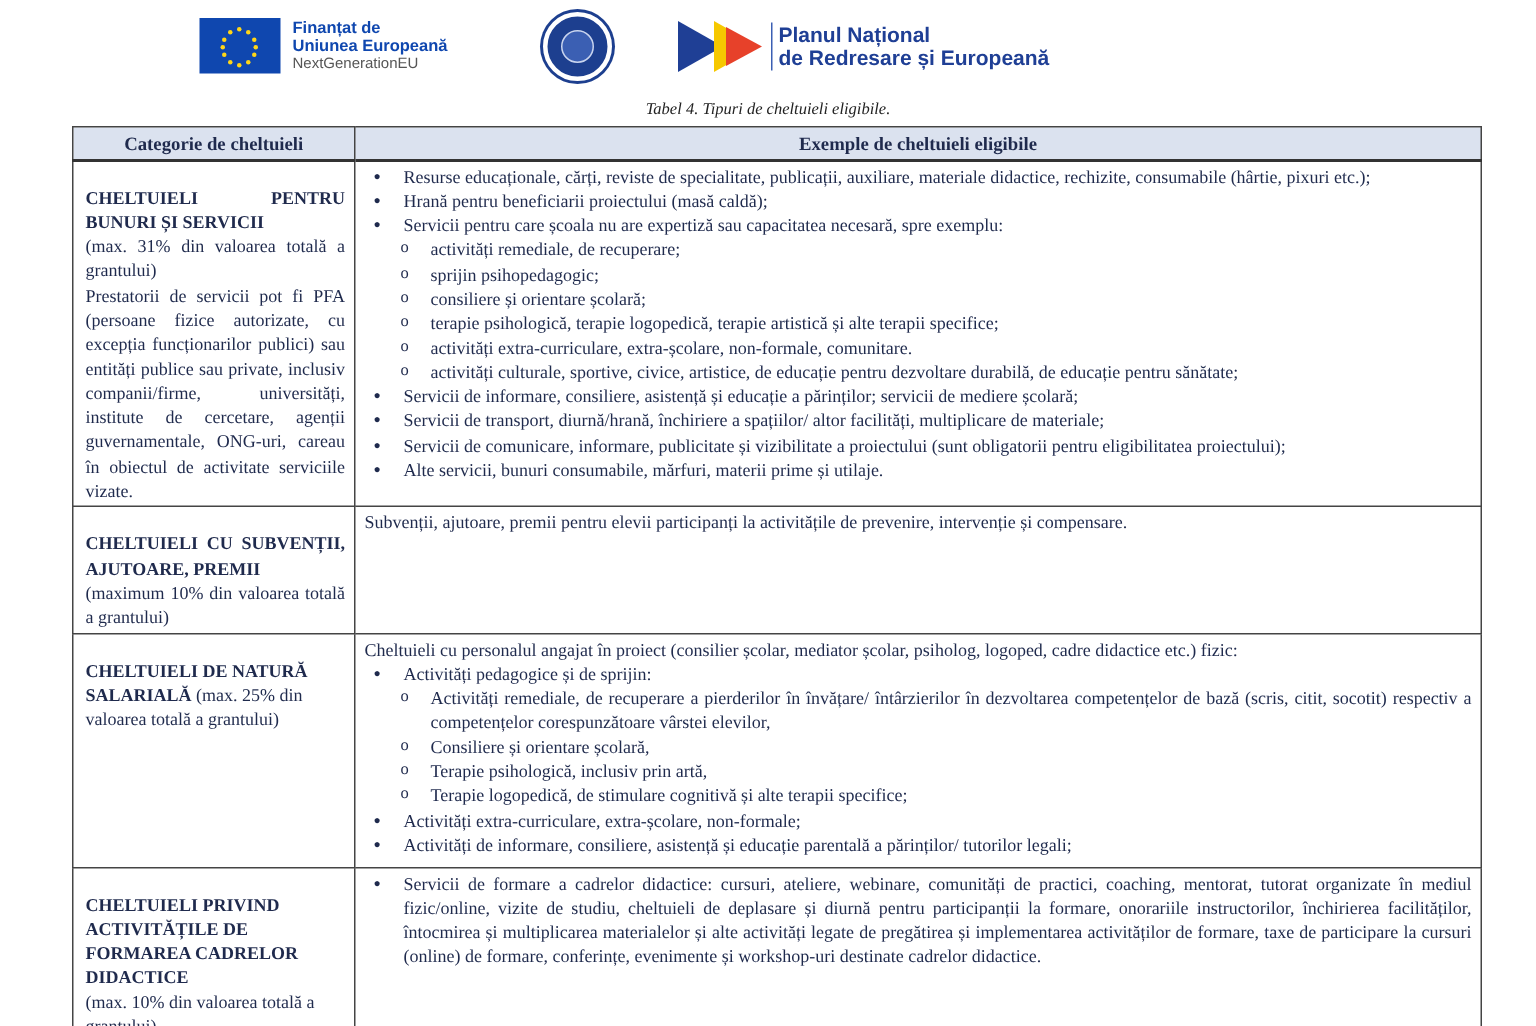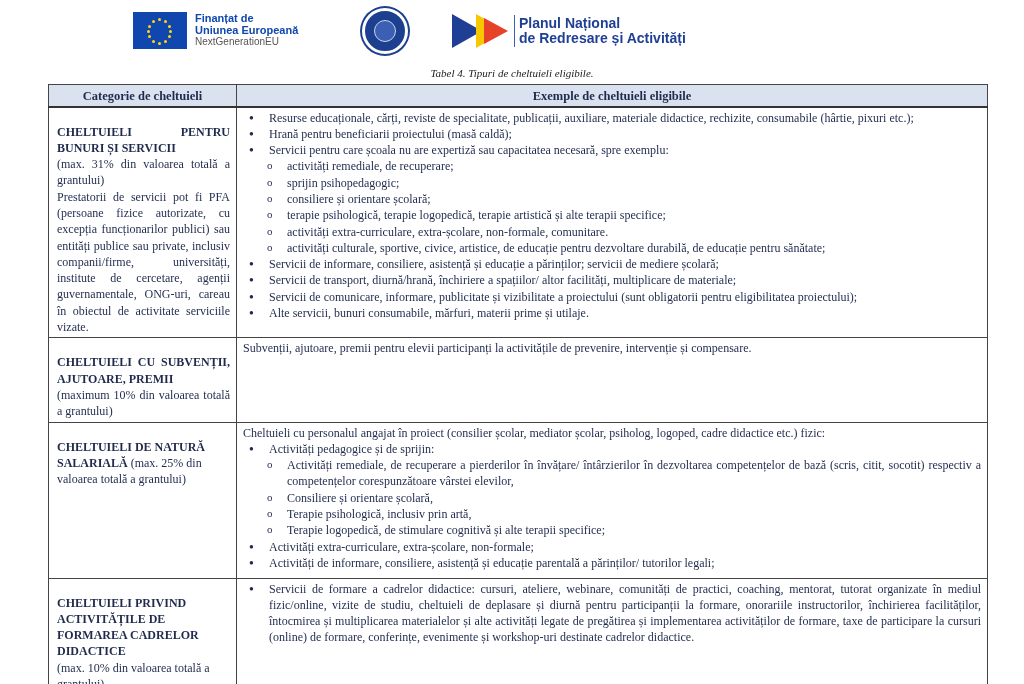--- a/index.html
+++ b/index.html
@@ -1,20 +1,20 @@
 <!DOCTYPE html>
 <html><head>
 <meta charset="utf-8">
 <style>
   * { box-sizing: border-box; margin: 0; padding: 0; }
   html, body { width: 1024px; height: 684px; background: #ffffff; overflow: hidden; }
   body { font-family: "Liberation Serif", "DejaVu Serif", serif; color: #1f2a4d; position: relative; }
 
   .logos { position: absolute; top: 0; left: 0; width: 1024px; height: 64px; }
-  .eu-logo { position: absolute; left: 133px; top: 12px; display: flex; }
+  .eu-logo { position: absolute; left: 133px; top: 12px; display: flex; align-items: center; }
   .eu-flag { width: 54px; height: 37px; background: #0f47af; position: relative; }
   .eu-flag .star { position: absolute; width: 3px; height: 3px; background: #ffd617; border-radius: 50%; }
   .eu-text { margin-left: 8px; font-family: "Liberation Sans", "DejaVu Sans", sans-serif; line-height: 12px; }
   .eu-text .l1, .eu-text .l2 { font-size: 11px; font-weight: bold; color: #0f47af; }
   .eu-text .l3 { font-size: 10px; color: #555; }
 
   .gov-logo { position: absolute; left: 362px; top: 8px; width: 46px; height: 46px; border-radius: 50%; background: #1d3f8f; border: 3px solid #ffffff; box-shadow: 0 0 0 2px #1d3f8f; }
   .gov-logo .inner { position: absolute; left: 9px; top: 9px; width: 22px; height: 22px; border-radius: 50%; background: #3b5fb3; border: 1px solid #c9d4ee; }
 
   .pnrr-logo { position: absolute; left: 452px; top: 14px; display: flex; align-items: center; }
@@ -74,21 +74,21 @@
     </div>
   <div class="pnrr-logo">
     <div class="pnrr-arrows">
       <span class="a1"></span>
         <span class="a2"></span>
         <span class="a3"></span>
     </div>
     <div class="pnrr-divider"></div>
     <div class="pnrr-text">
       <div>Planul Național</div>
-      <div>de Redresare și Activități</div>
+      <div>de Redresare și Europeană</div>
     </div>
   </div>
 </div>
 
 <div class="caption">Tabel 4. Tipuri de cheltuieli eligibile.</div>
 
 <table class="expenses">
   <tbody>
       <tr class="head">
     <th>Categorie de cheltuieli</th>

